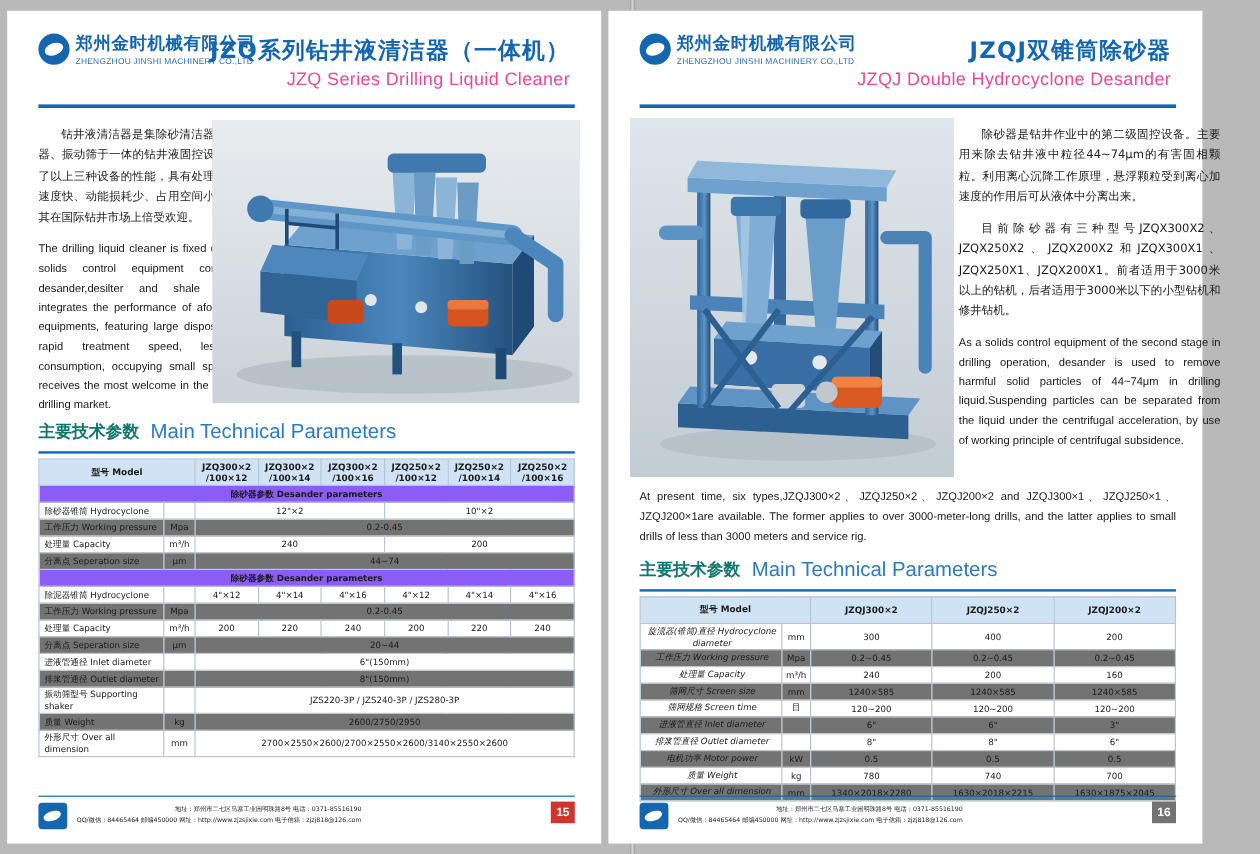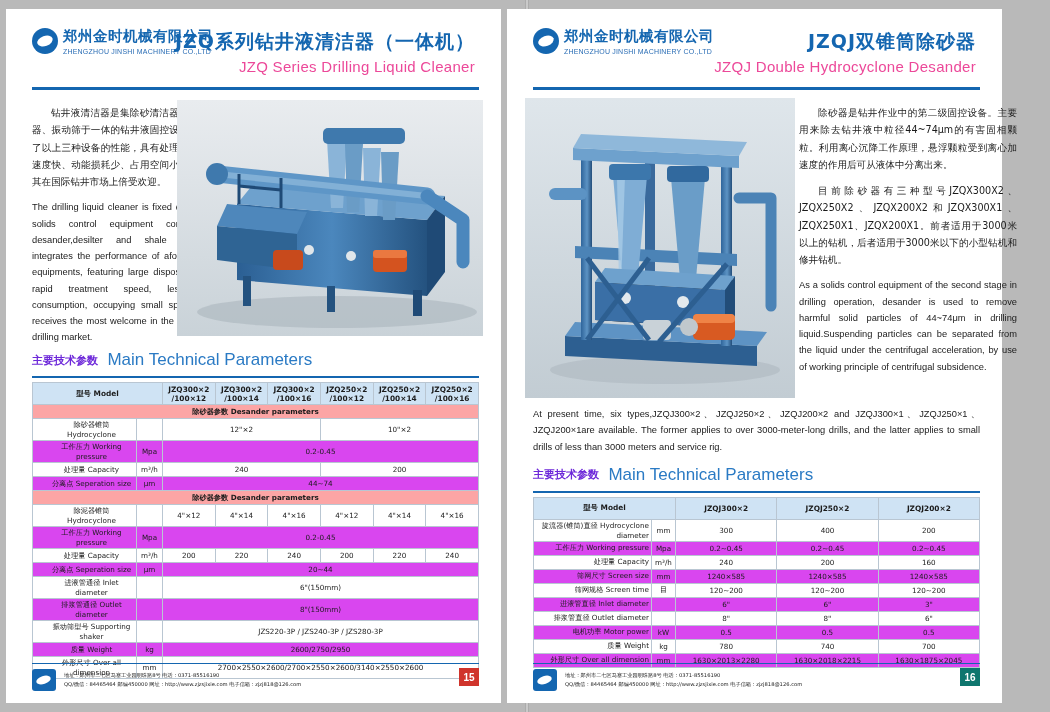--- a/index.html
+++ b/index.html
@@ -74,72 +74,72 @@
     position:absolute; right:-4px; top:-4px;
     width:306px; height:236px;
     background:#d9dde0;
     overflow:hidden;
   }
 
   
   .sec-head { margin-top:10px; margin-bottom:6px; }
   .sec-cn {
     font-family:"DejaVu Sans", sans-serif;
-    font-size:11px; font-weight:bold; color:#6d28d9;
+    font-size:14px; font-weight:bold; color:#0f766e;
     display:inline-block; vertical-align:middle;
   }
   .sec-en {
     font-size:17px; color:#2a7ac4; display:inline-block; vertical-align:middle;
     margin-left:5px;
   }
 
   
   table { border-collapse:collapse; width:100%; }
   td, th {
     border:1px solid #b9c6d2;
     font-size:7.2px;
     color:#1b1b1b;
     padding:1px 2px;
     text-align:center;
     height:14px;
     font-weight:normal;
     font-family:"DejaVu Sans", sans-serif;
   }
   .hdrow td { background:#cfe3f4; font-weight:bold; font-size:7.4px; height:22px; }
-  .band td { background:#fca5a5; font-weight:bold; }
-  .alt td { background:#d946ef; }
-  table.params td.lbl { text-align:center; padding-left:16px; width:104px; }
+  .band td { background:#8b5cf6; font-weight:bold; }
+  .alt td { background:#737373; }
+  table.params td.lbl { text-align:left; padding-left:4px; width:104px; }
   table.params td.unit { width:26px; }
 
   
-  table.params2 td.lbl { text-align:right; padding-left:4px; width:118px; }
+  table.params2 td.lbl { text-align:center; padding-left:4px; width:118px;font-style:italic; }
   table.params2 td.unit { width:24px; }
 
   
   .footer {
-    position:absolute; left:26px; right:22px; bottom:12px; height:28px;
+    position:absolute; left:26px; right:22px; bottom:12px; height:28px;text-align:right;
   }
   .f-rule { height:1px; background:#1466b0; }
   .f-content { display:flex; align-items:center; margin-top:4px; position:relative; height:24px;}
   .f-logo {
     width:24px; height:22px; background:#1466b0; border-radius:3px;
     position:relative; flex:none;
   }
   .f-logo:after{ content:""; position:absolute; left:4px; top:7px; width:15px;height:8px;
     border-radius:50%; background:#fff; transform:rotate(-18deg); }
   .f-text {
     font-family:"DejaVu Sans", sans-serif;
     font-size:5.2px; line-height:1.65; color:#222; margin-left:8px;
   }
   .pagenum {
     position:absolute; right:0; top:0;
     width:20px; height:18px; background:#d0342c; color:#fff;
     font-size:10px; font-weight:bold; display:flex; align-items:center; justify-content:center;
   }
-  .pagenum.blue { background:#0f766e; }
+  .pagenum.blue { background:#737373; }
 
   
   .right-body { position:relative; margin-top:14px; height:300px; }
   .right-col { width:218px; margin-left:266px; }
   .photo-right {
     position:absolute; left:-8px; top:-6px;
     width:270px; height:300px;
     overflow:hidden;
   }
   .right-wide { font-size:9.3px; line-height:1.75; text-align:justify; margin-top:2px;}
@@ -530,21 +530,21 @@
           <tr>
             <td class="lbl">质量 Weight</td>
             <td class="unit">kg</td>
             <td>780</td>
             <td>740</td>
             <td>700</td>
           </tr>
           <tr class="alt">
             <td class="lbl">外形尺寸 Over all dimension</td>
             <td class="unit">mm</td>
-            <td>1630×2013×2280</td>
+            <td>1340×2018×2280</td>
             <td>1630×2018×2215</td>
             <td>1630×1875×2045</td>
           </tr>
         </tbody>
       </table>
 
     </div>
 
     <div class="footer">
       <div class="f-rule"></div>

